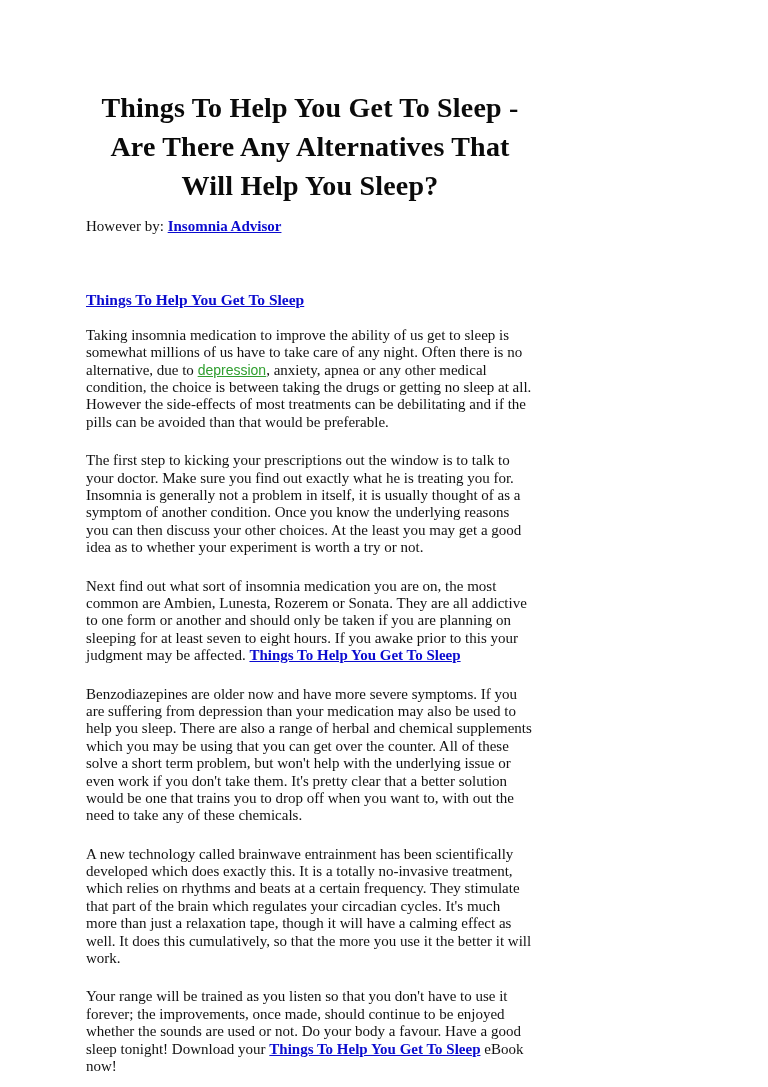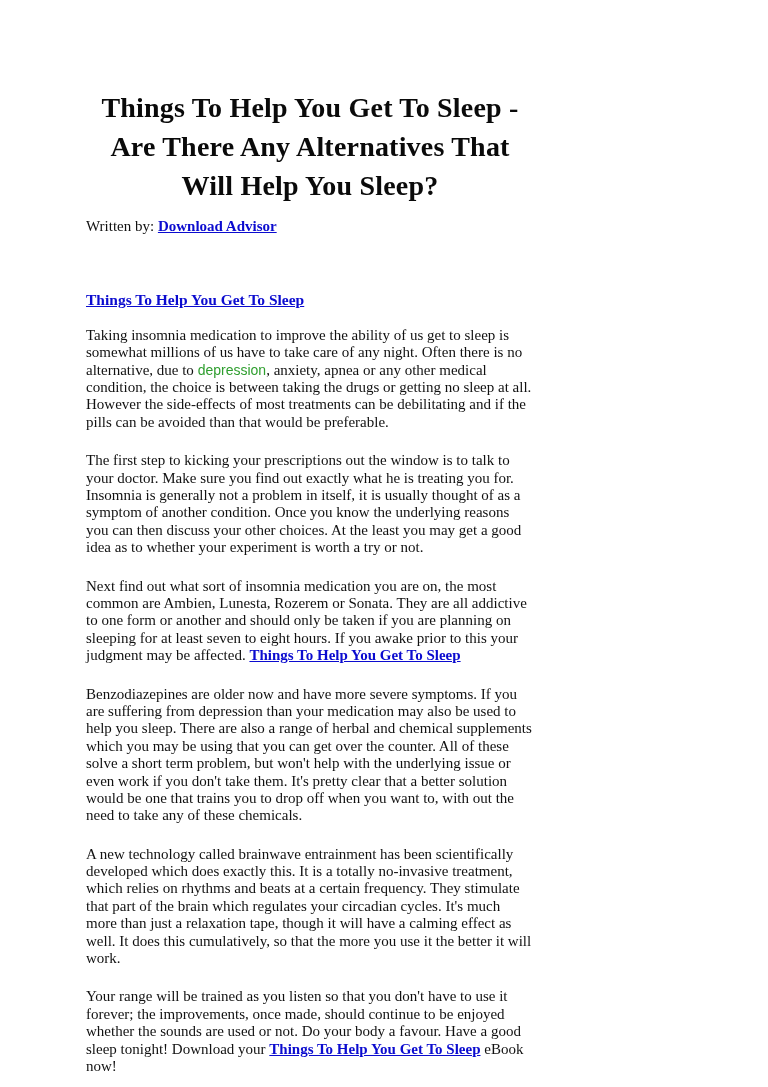--- a/index.html
+++ b/index.html
@@ -46,20 +46,21 @@
   }
   a.link-blue {
     color: #0b0bcf;
     font-weight: bold;
     text-decoration: underline;
     cursor: pointer;
   }
   a.link-green {
     color: #2e9e2e;
     font-weight: normal;
+    text-decoration: underline;
     font-family: "Liberation Sans", sans-serif;
     font-size: 14px;
     cursor: pointer;
   }
   .footer-line {
     margin: 50px 0 0 0;
     font-size: 15px;
     line-height: 1.35;
     font-weight: bold;
     text-align: center;
@@ -67,21 +68,21 @@
   }
 </style>
 </head>
 <body>
 
 <div class="page">
   <div class="content">
 
     <h1 class="doc-title">Things To Help You Get To Sleep - Are There Any Alternatives That Will Help You Sleep?</h1>
 
-    <div class="byline"><span>Written by: </span><a class="link-blue">Download Advisor</a></div>
+    <div class="byline"><span>However by: </span><a class="link-blue">Insomnia Advisor</a></div>
 
     <div class="heading"><a class="link-blue">Things To Help You Get To Sleep</a></div>
 
     <p class="body-para"><span>Taking insomnia medication to improve the ability of us get to sleep is somewhat millions of us have to take care of any night. Often there is no alternative, due to </span><a class="link-green">depression</a><span>, anxiety, apnea or any other medical condition, the choice is between taking the drugs or getting no sleep at all. However the side-effects of most treatments can be debilitating and if the pills can be avoided than that would be preferable.</span></p>
 
     <p class="body-para">The first step to kicking your prescriptions out the window is to talk to your doctor. Make sure you find out exactly what he is treating you for. Insomnia is generally not a problem in itself, it is usually thought of as a symptom of another condition. Once you know the underlying reasons you can then discuss your other choices. At the least you may get a good idea as to whether your experiment is worth a try or not.</p>
 
     <p class="body-para"><span>Next find out what sort of insomnia medication you are on, the most common are Ambien, Lunesta, Rozerem or Sonata. They are all addictive to one form or another and should only be taken if you are planning on sleeping for at least seven to eight hours. If you awake prior to this your judgment may be affected. </span><a class="link-blue">Things To Help You Get To Sleep</a></p>
 
     <p class="body-para">Benzodiazepines are older now and have more severe symptoms. If you are suffering from depression than your medication may also be used to help you sleep. There are also a range of herbal and chemical supplements which you may be using that you can get over the counter. All of these solve a short term problem, but won't help with the underlying issue or even work if you don't take them. It's pretty clear that a better solution would be one that trains you to drop off when you want to, with out the need to take any of these chemicals.</p>

